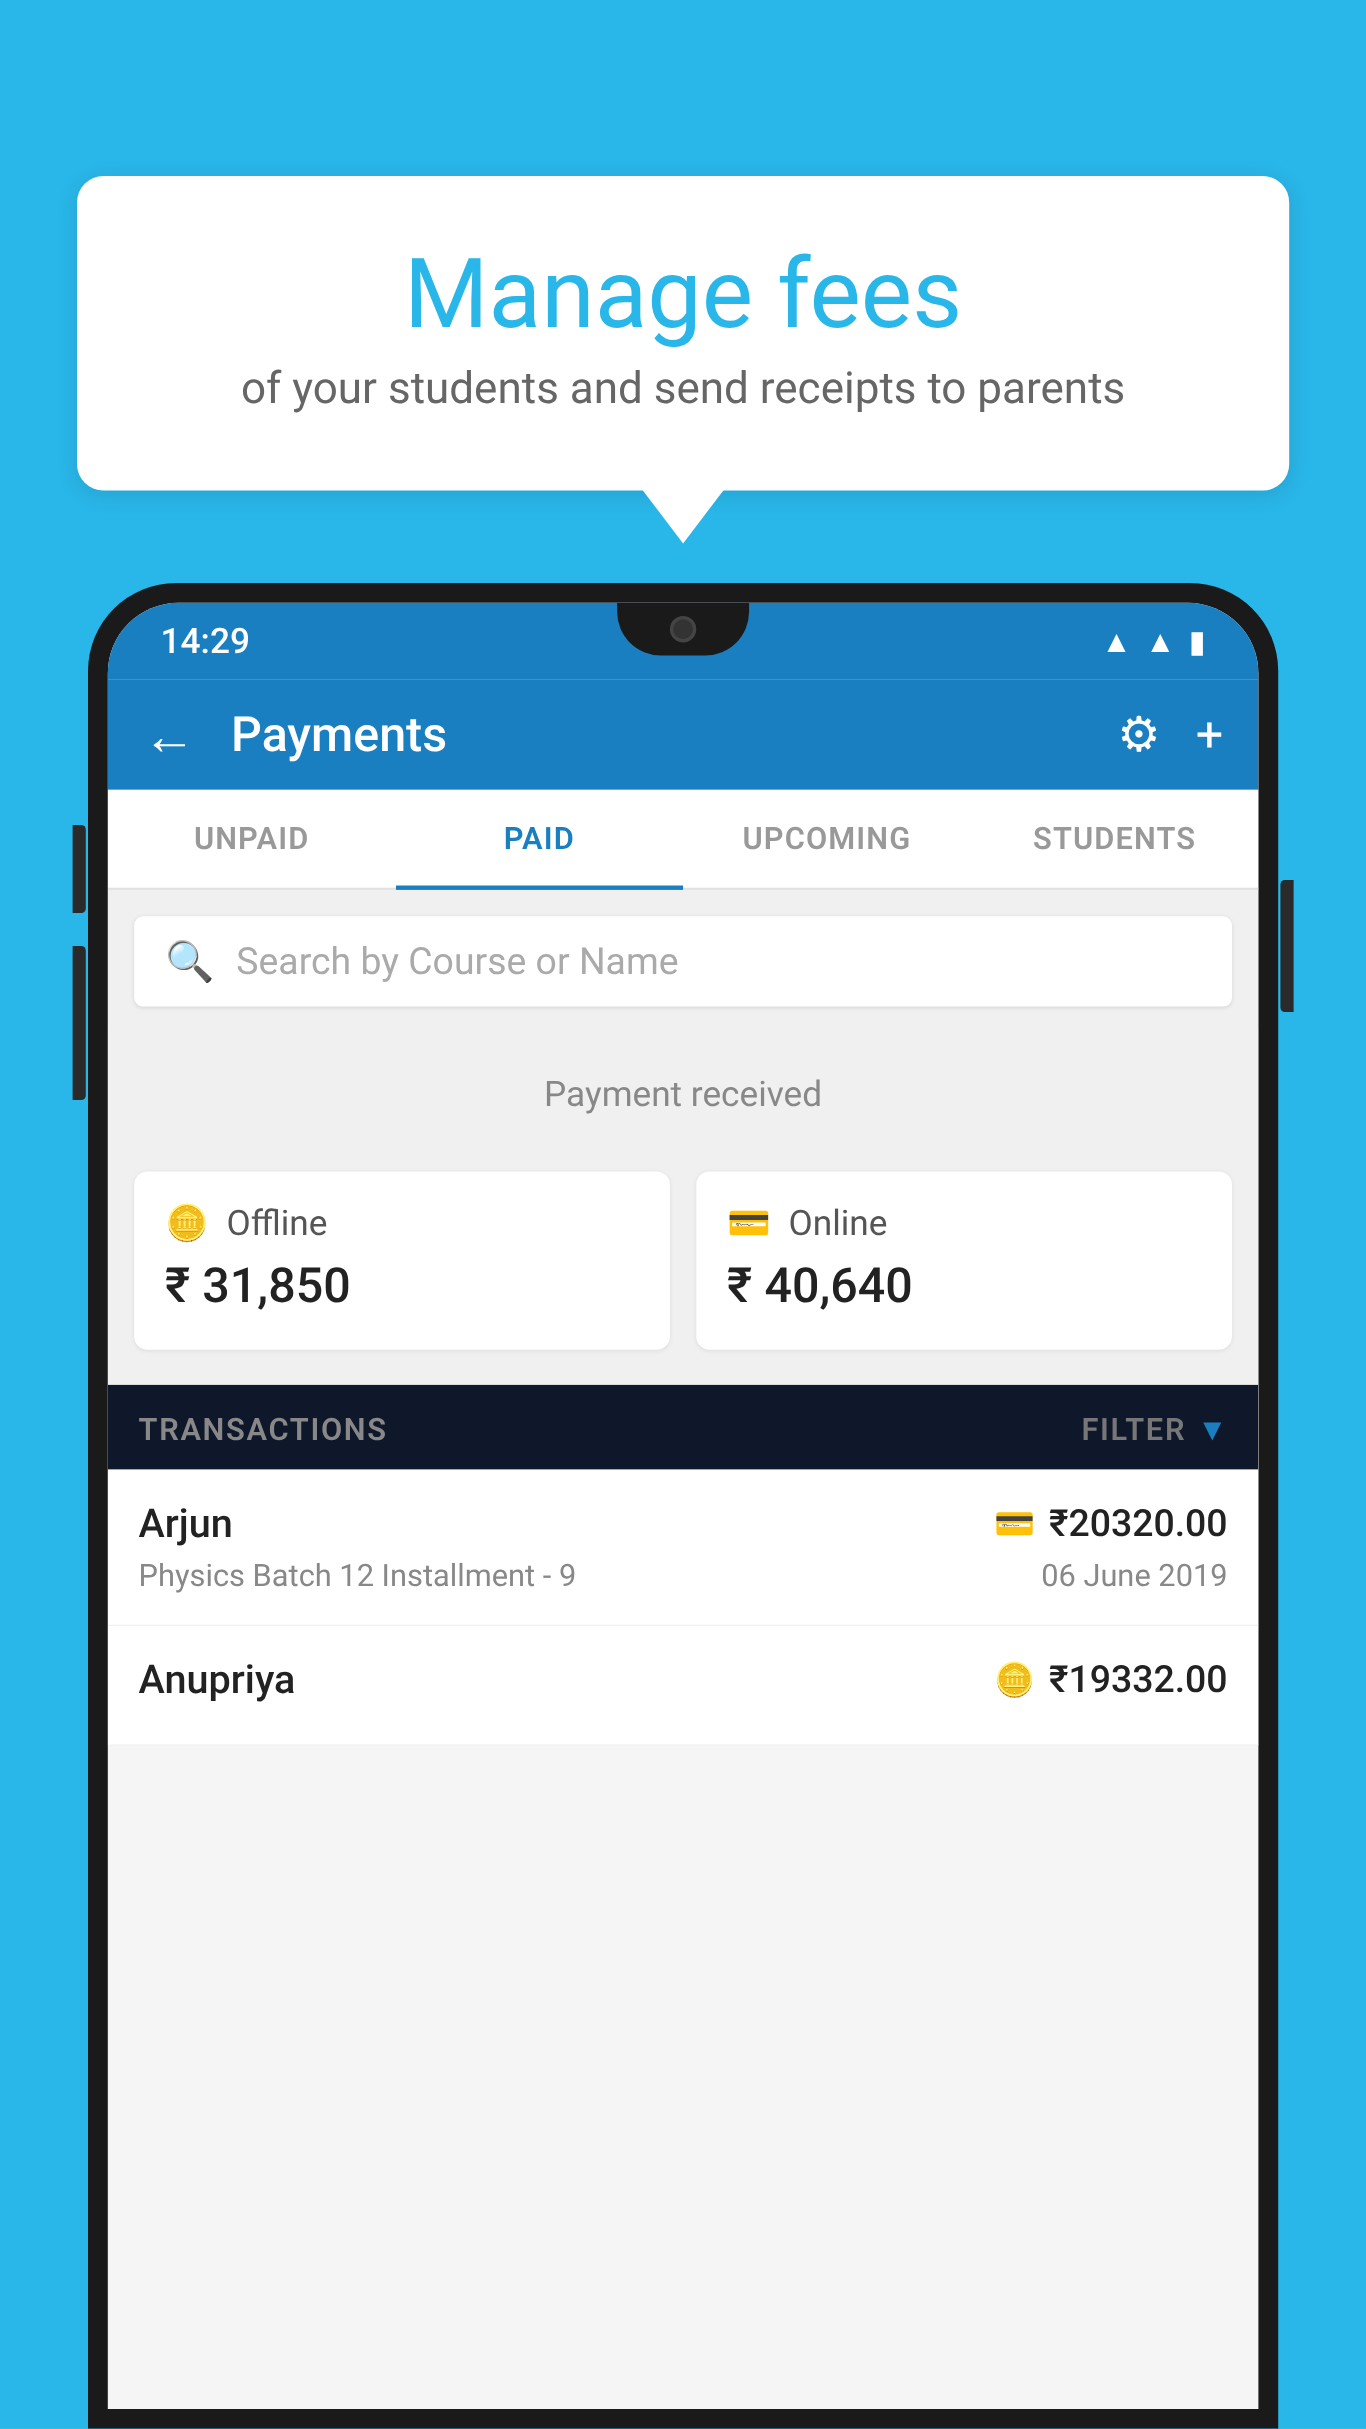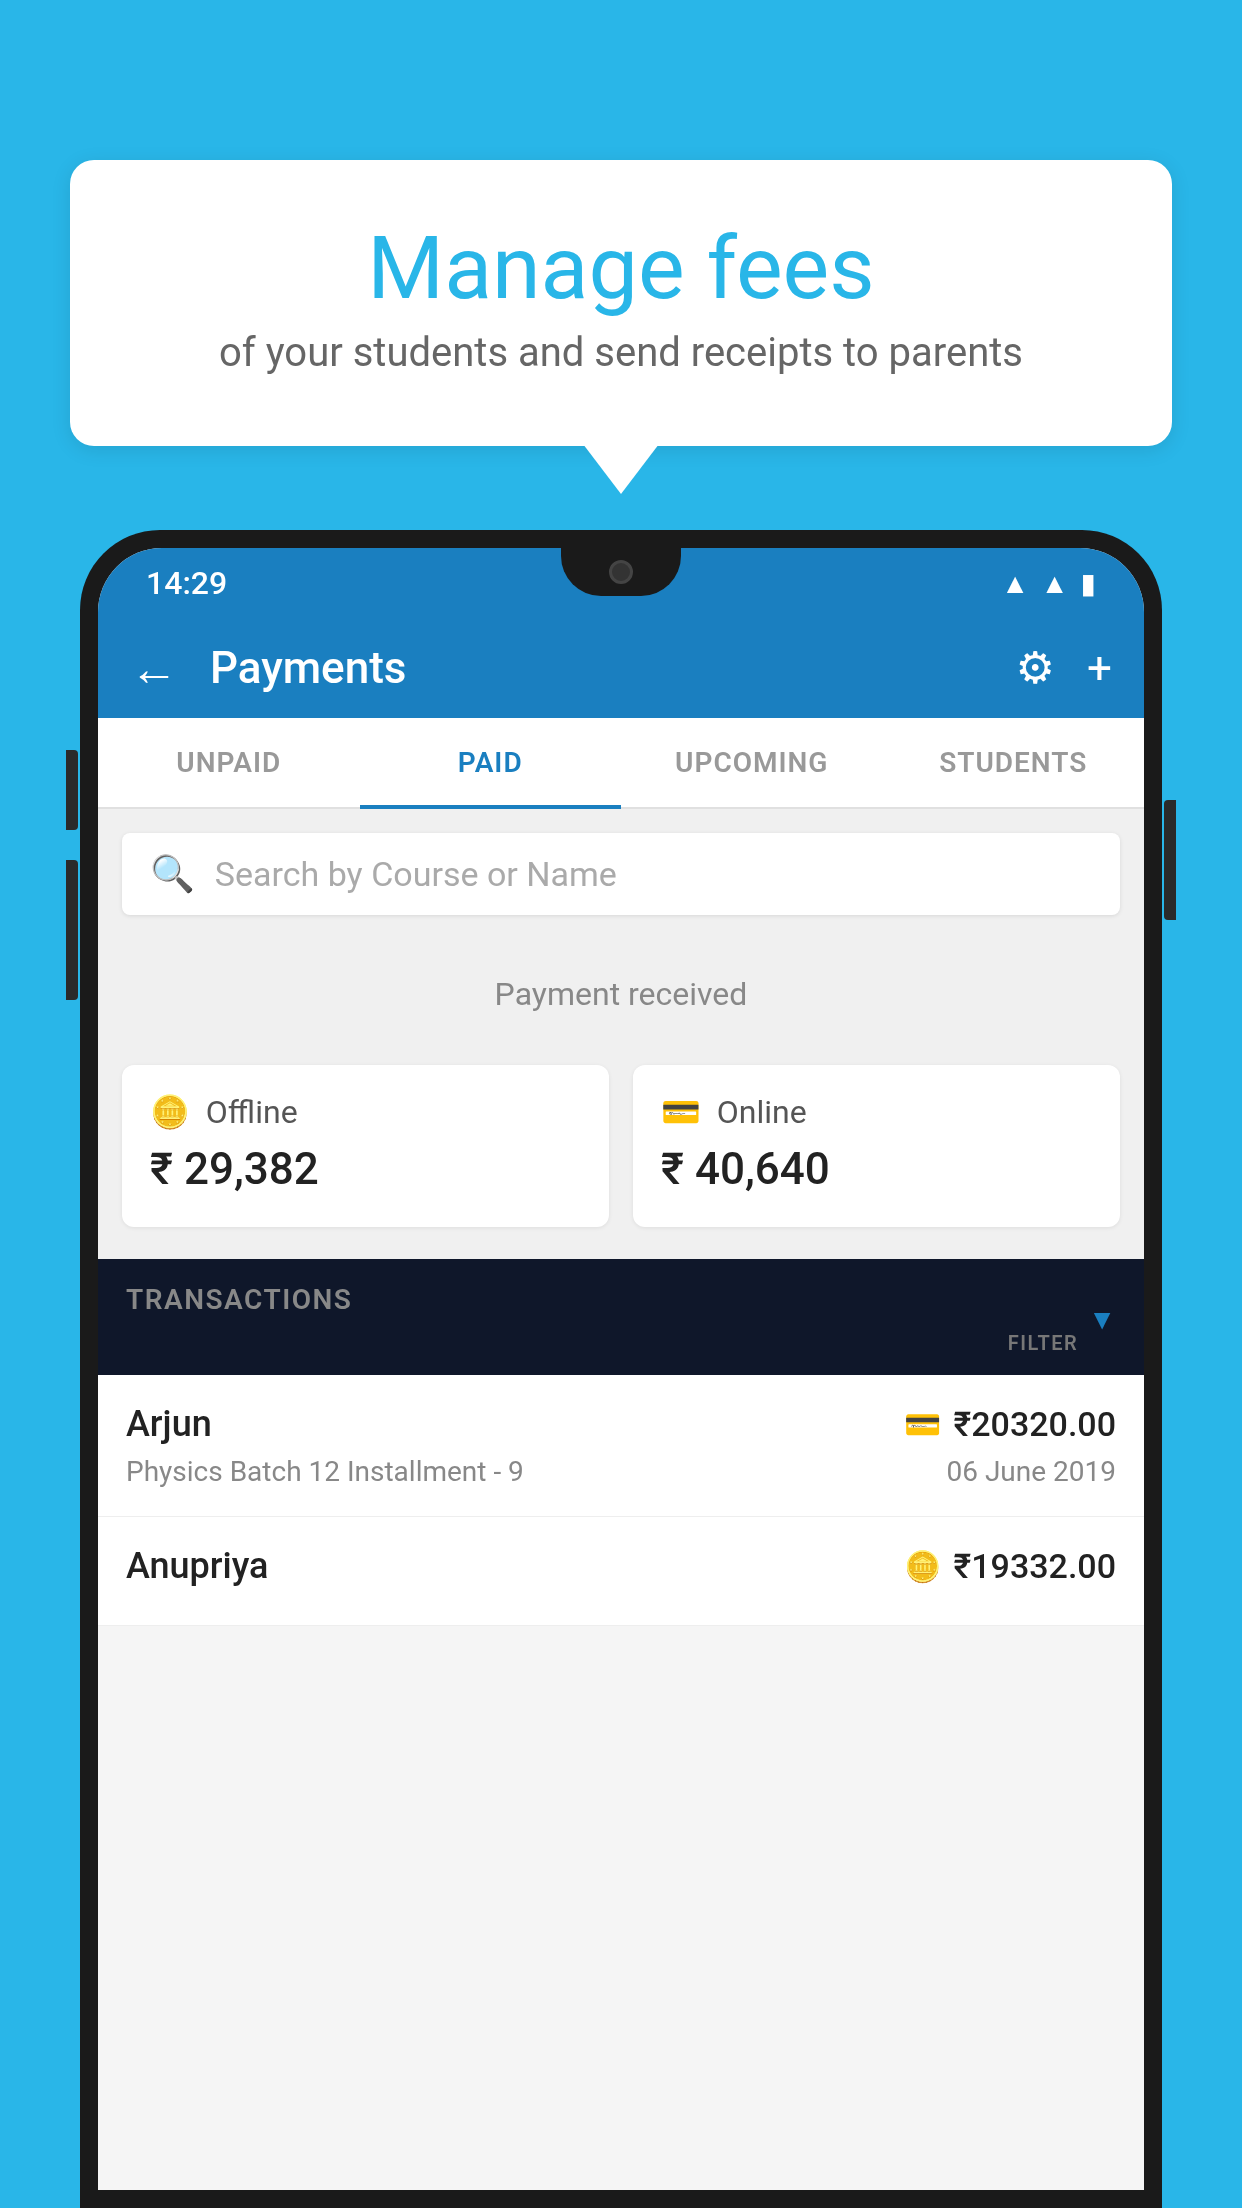--- a/index.html
+++ b/index.html
@@ -271,25 +271,24 @@
       font-weight: 600;
       letter-spacing: 1.5px;
     }
     .filter-btn {
       display: flex;
       align-items: center;
       gap: 10px;
       cursor: pointer;
     }
     .filter-label {
-      font-size: 20px;
+      font-size: 28px;
       color: #777;
       font-weight: 600;
       letter-spacing: 1.5px;
-      margin-top: 48px;
     }
     .filter-icon {
       color: #1a7fc0;
       font-size: 28px;
     }
 
     
     .transaction-list {
       background: white;
     }
@@ -424,21 +423,21 @@
       <div class="payment-summary">
         <div class="payment-label">Payment received</div>
       </div>
 
       <div class="payment-cards">
         <div class="payment-card">
           <div class="card-header">
             <span class="card-icon">🪙</span>
             <span class="card-type">Offline</span>
           </div>
-          <div class="card-amount">₹ 29,382</div>
+          <div class="card-amount">₹ 31,850</div>
         </div>
         <div class="payment-card">
           <div class="card-header">
             <span class="card-icon">💳</span>
             <span class="card-type">Online</span>
           </div>
           <div class="card-amount">₹ 40,640</div>
         </div>
       </div>
 

